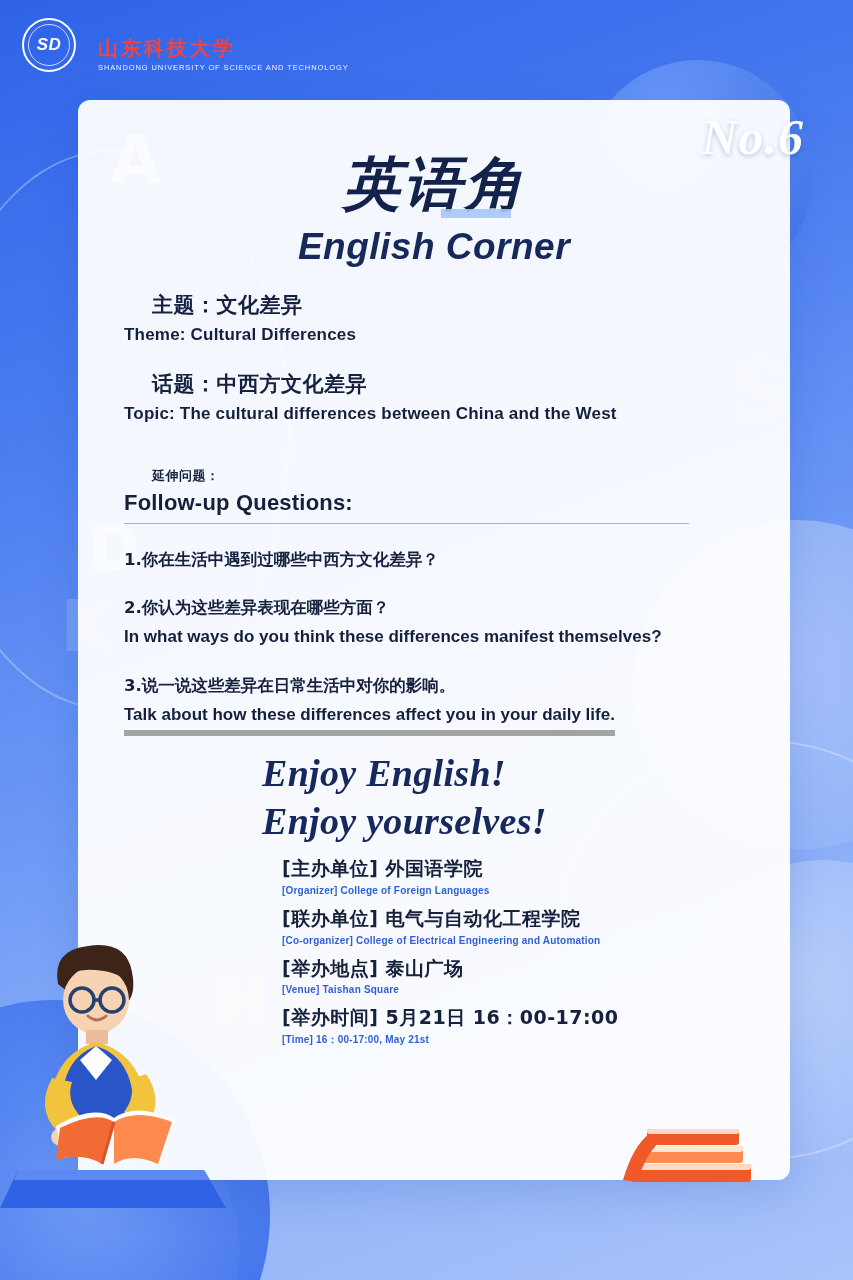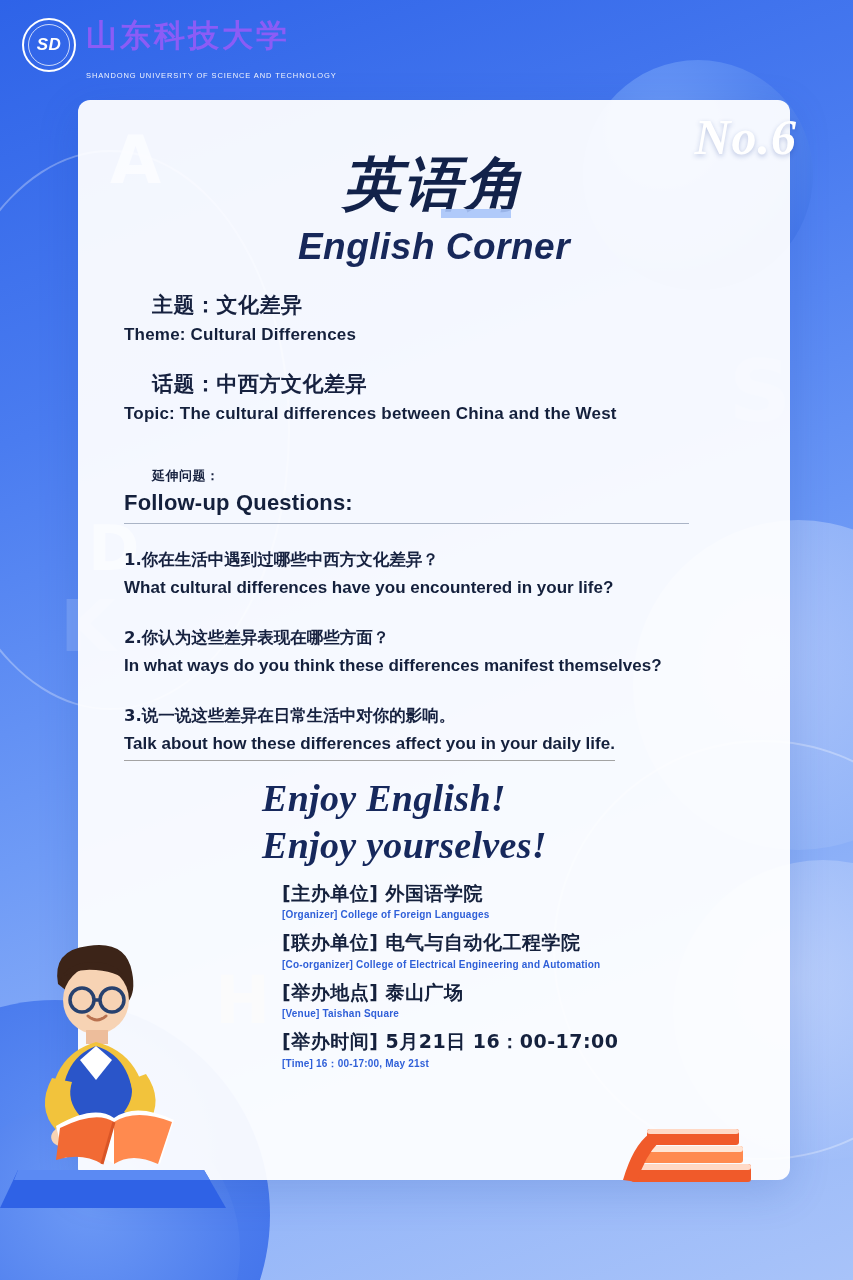--- a/index.html
+++ b/index.html
@@ -63,47 +63,47 @@
   }
   .L-A { left: 110px; top: 128px; font-size: 66px; color: rgba(205,220,252,.8); }
   .L-S { right: 62px; top: 348px; font-size: 86px; color: rgba(120,160,246,.75); }
   .L-D { left: 88px; top: 518px; font-size: 62px; color: rgba(190,208,250,.85); }
   .L-K { left: 60px; top: 590px; font-size: 72px; color: rgba(120,160,246,.85); }
   .L-H { left: 215px; top: 968px; font-size: 66px; color: rgba(235,200,160,.55); }
 
   
   .logo-bar {
     position: absolute; left: 22px; top: 18px;
-    display: flex; align-items: flex-start; gap: 10px; z-index: 6;
+    display: flex; align-items: flex-end; gap: 22px; z-index: 6;
   }
   .logo-mark {
     width: 54px; height: 54px; border-radius: 50%;
     border: 2.5px solid #ffffff;
     display: flex; align-items: center; justify-content: center;
     color: #fff; font-size: 9px; letter-spacing: .5px;
     position: relative;
   }
   .logo-mark::before {
     content: ""; position: absolute; width: 40px; height: 40px;
     border-radius: 50%; border: 1.5px solid rgba(255,255,255,.75);
   }
   .logo-mark span { font-size: 17px; font-weight: 700; font-style: italic; }
   .logo-text-cn {
-    color: #8b5cf6; font-size: 31px; font-weight: 700;
+    color: #ef4444; font-size: 20px; font-weight: 700;
     font-family: "DejaVu Sans", sans-serif;
     letter-spacing: 3px; line-height: 1.1;
   }
   .logo-text-en {
     color: rgba(255,255,255,.92); font-size: 7.5px; letter-spacing: .9px;
-    margin-top: 19px;
+    margin-top: 4px;
   }
 
   
   .badge-no {
-    position: absolute; right: 56px; top: 108px; z-index: 7;
+    position: absolute; right: 49px; top: 108px; z-index: 7;
     color: #fff; font-size: 50px; font-weight: 700; font-style: italic;
     font-family: "Liberation Serif", serif;
     letter-spacing: 1px;
     text-shadow: 0 2px 5px rgba(20,50,140,.25);
   }
 
   
   .card {
     position: absolute;
     left: 78px; top: 100px; width: 712px; height: 1080px;
@@ -159,21 +159,21 @@
   .q-item { margin-top: 24px; padding-left: 12px; }
   .q-cn {
     font-family: "DejaVu Sans", sans-serif;
     font-size: 16.5px; font-weight: 700; color: #16213f; line-height: 1.5;
   }
   .q-en {
     font-family: "Liberation Sans", sans-serif;
     font-size: 17px; font-weight: 700; color: #14203c; line-height: 1.55;
     margin-top: 3px;
   }
-  .q-item.last .q-en { border-bottom: 1px solid #a3a3a3; display: inline-block; padding-bottom: 2px; }
+  .q-item.last .q-en { border-bottom: 6px solid #a3a3a3; display: inline-block; padding-bottom: 2px; }
 
   
   .enjoy {
     margin-top: 14px; padding-left: 150px;
   }
   .enjoy div {
     font-family: "Liberation Serif", serif;
     font-style: italic; font-weight: 700;
     font-size: 38px; color: #16285c; line-height: 1.25;
     letter-spacing: .3px;
@@ -247,21 +247,20 @@
     </div>
 
     <div class="followup">
       <div class="line-cn">延伸问题：</div>
       <div class="line-en">Follow-up Questions:</div>
       <div class="hr-thin"></div>
     </div>
 
     <div class="q-item">
       <div class="q-cn">1.你在生活中遇到过哪些中西方文化差异？</div>
-      <div class="q-en">What cultural differences have you encountered in your life?</div>
     </div>
     <div class="q-item">
       <div class="q-cn">2.你认为这些差异表现在哪些方面？</div>
       <div class="q-en">In what ways do you think these differences manifest themselves?</div>
     </div>
     <div class="q-item last">
       <div class="q-cn">3.说一说这些差异在日常生活中对你的影响。</div>
       <div class="q-en">Talk about how these differences affect you in your daily life.</div>
     </div>
 

